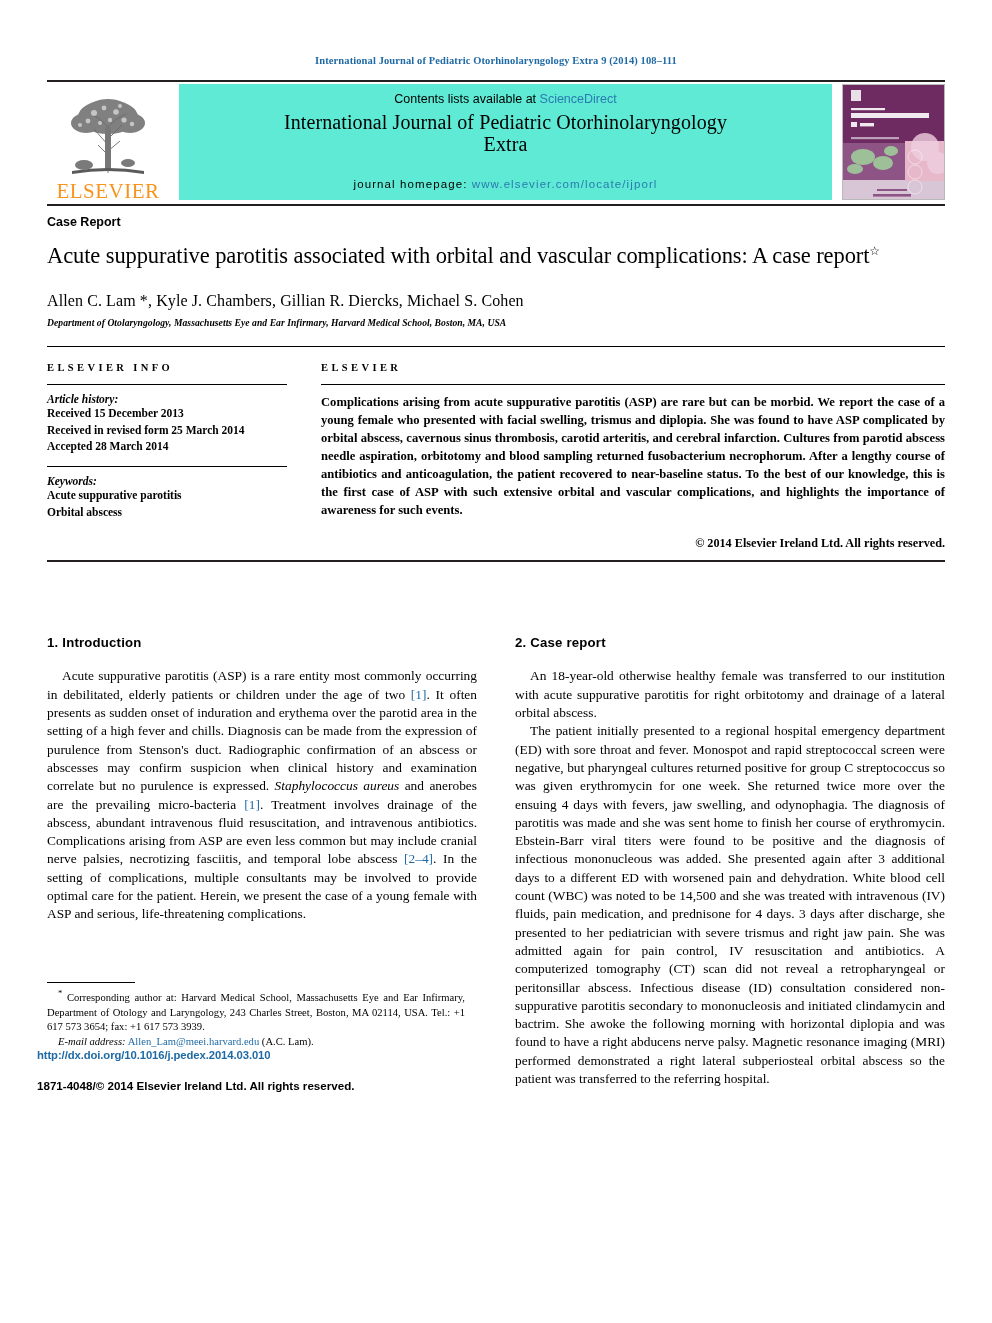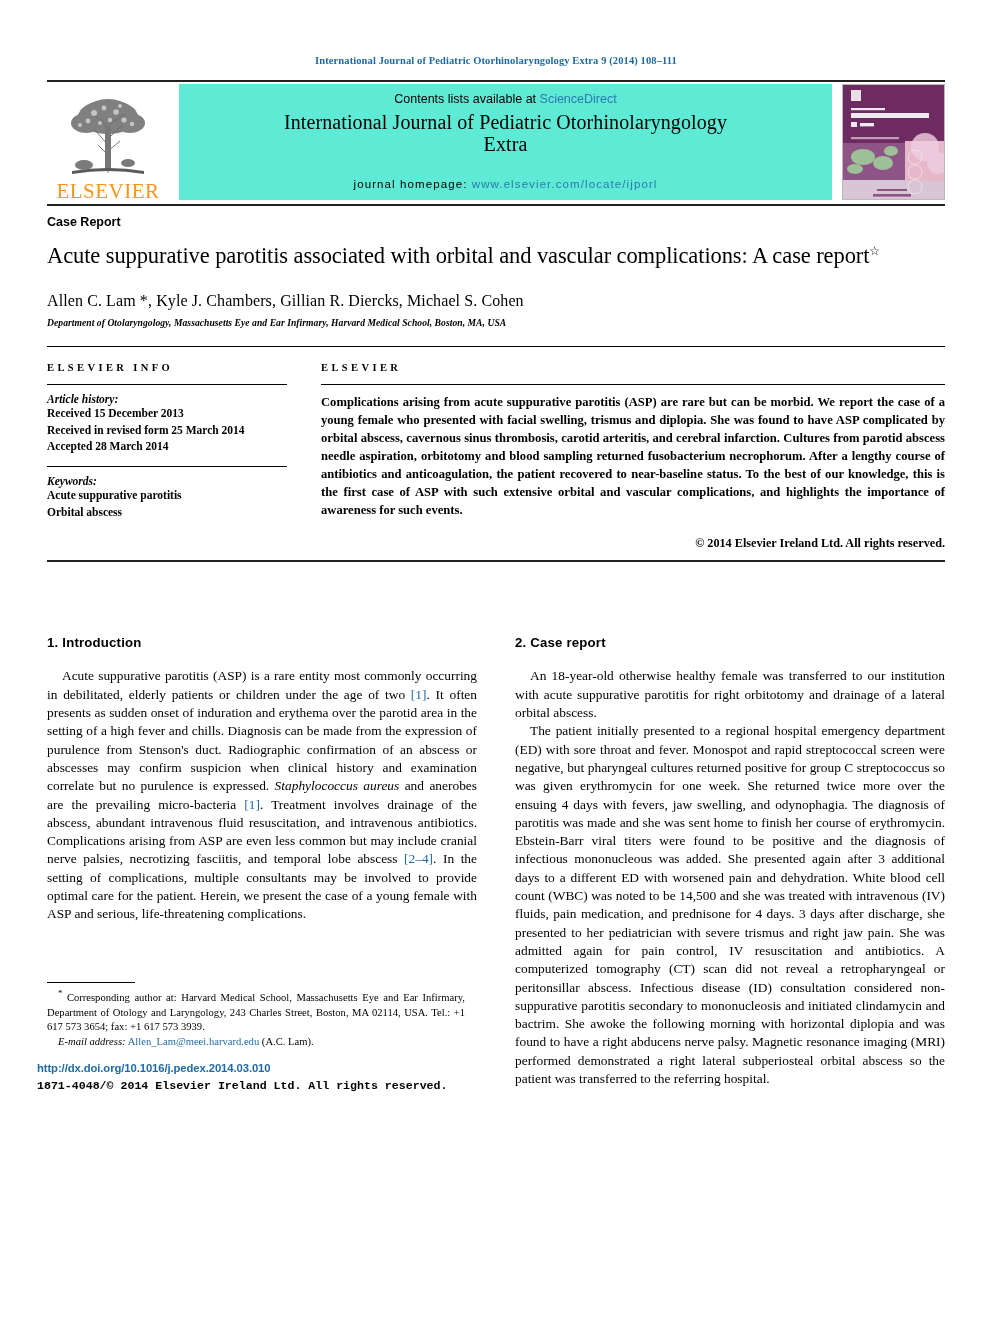--- a/index.html
+++ b/index.html
@@ -155,22 +155,22 @@
   }
   .fn-sym { vertical-align: super; font-size: 8.6px; }
   .fn-ital { font-style: italic; }
   .link { color: #1f6aa5; }
   .doi-block { position: absolute; left: 37px; bottom: 36px; width: 430px; }
   .doi {
     font-family: "Liberation Sans", sans-serif;
     font-size: 11.3px; color: #1f6aa5; font-weight: bold; letter-spacing: -.1px;
   }
   .issn {
-    font-family: Liberation Mono, monospace;
-    font-size: 11.6px; font-weight: bold; margin-top: 5px;
+    font-family: Liberation Sans, sans-serif;
+    font-size: 11.6px; font-weight: bold; margin-top: 18px;
   }
 </style>
 </head>
 <body>
 
 <div class="page">
 
   <div class="runhead">International Journal of Pediatric Otorhinolaryngology Extra 9 (2014) 108–111</div>
 
   <div class="masthead-rule"></div>

